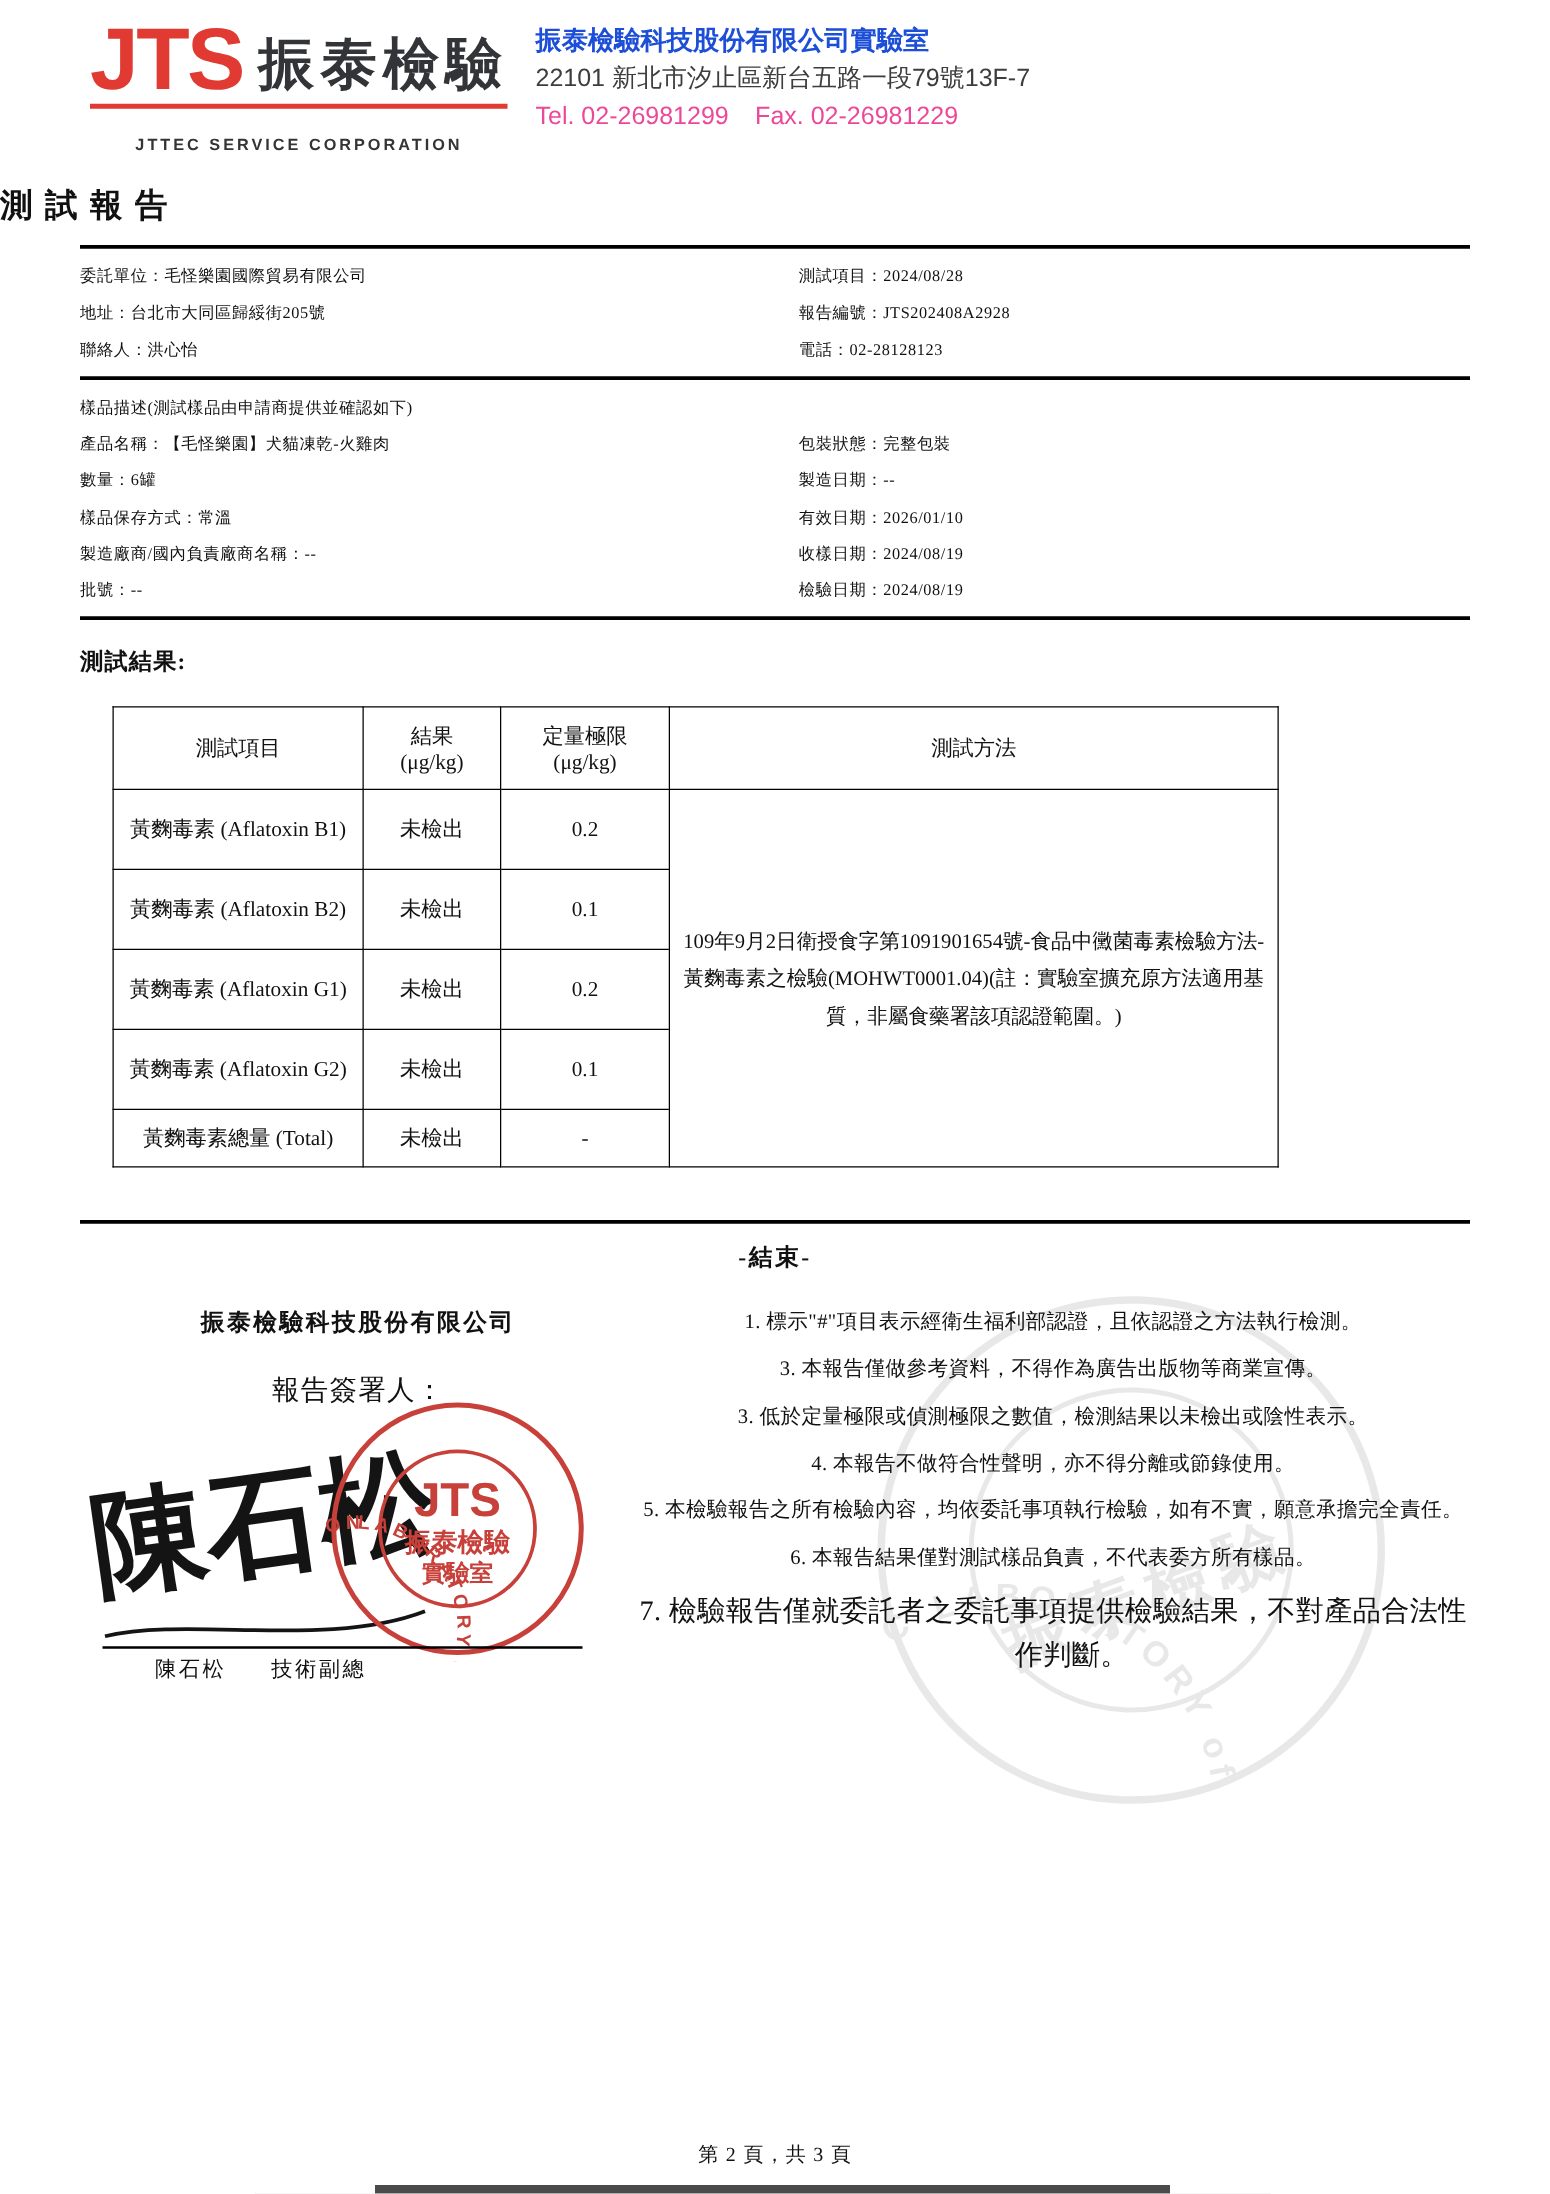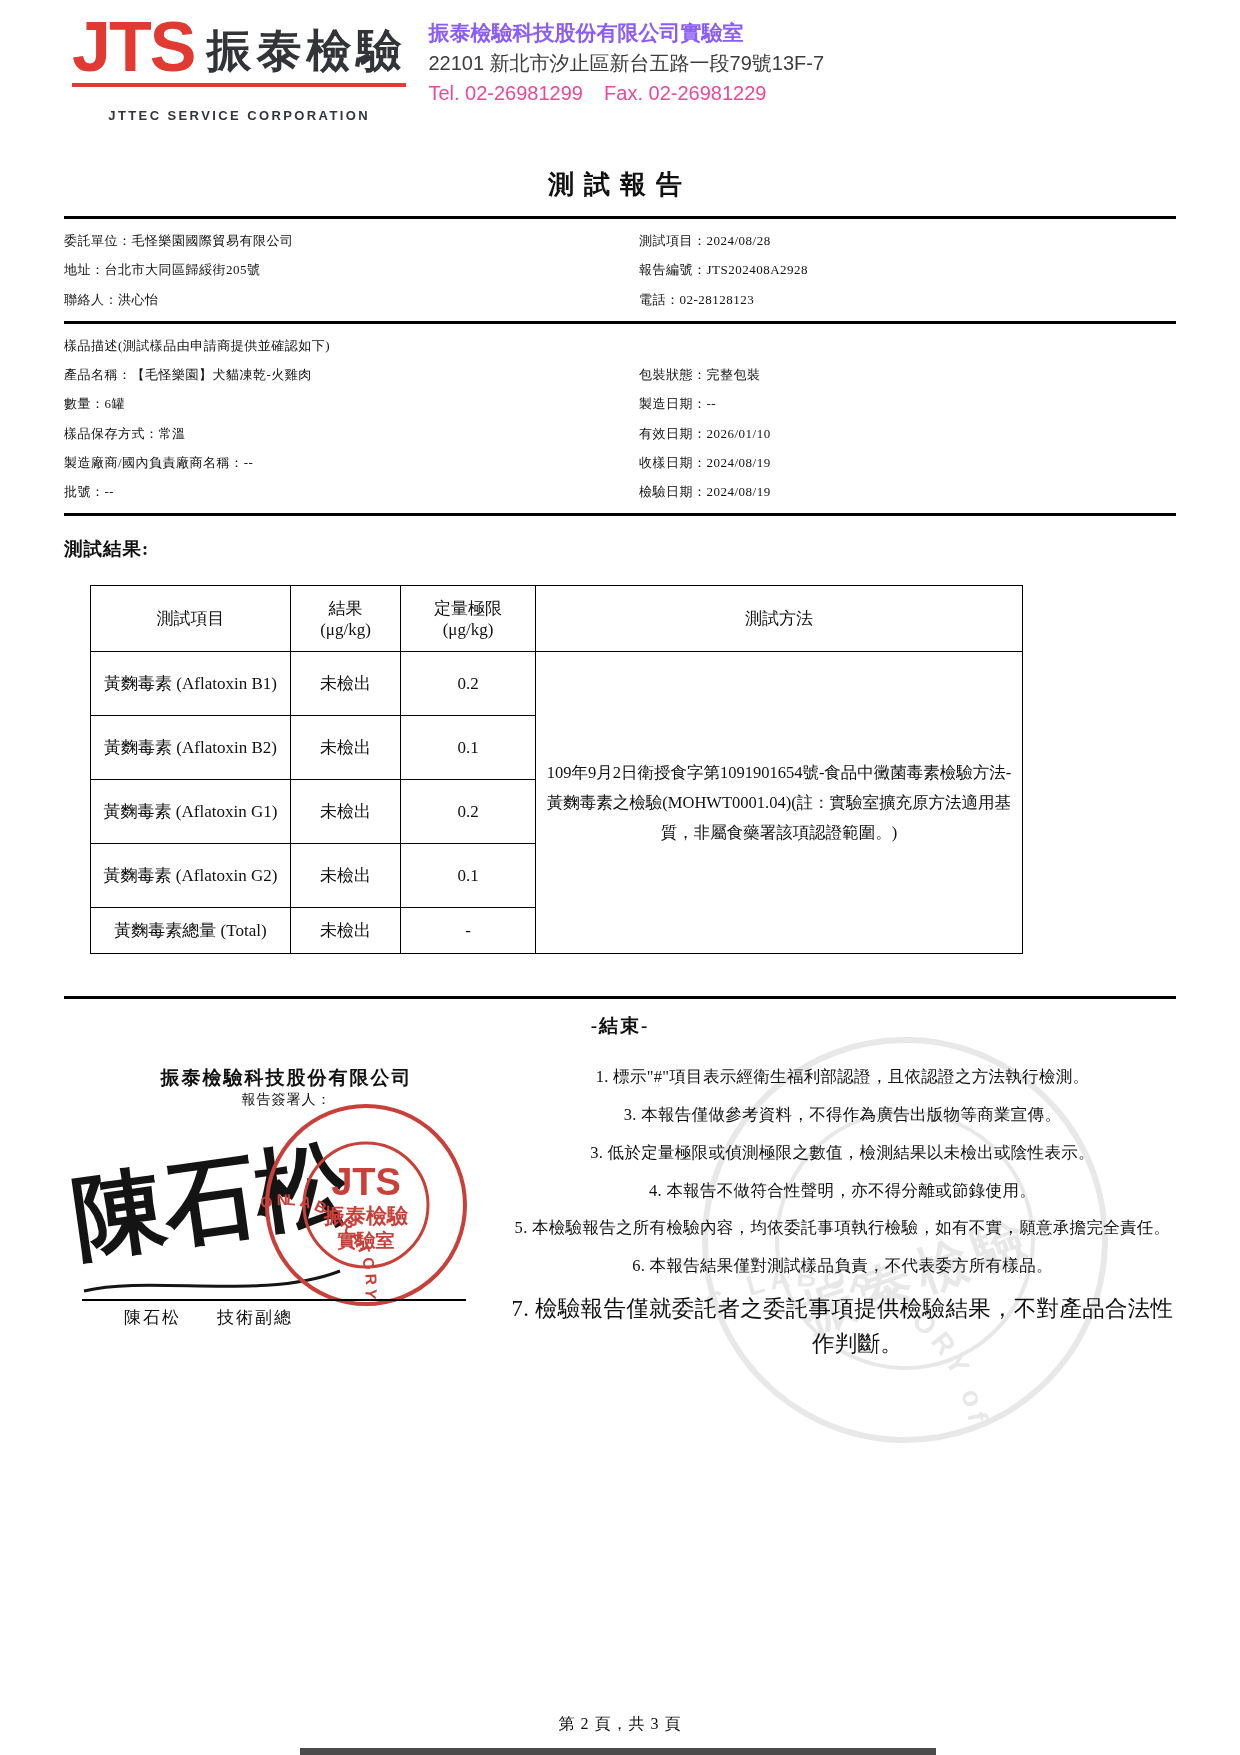--- a/index.html
+++ b/index.html
@@ -12,26 +12,26 @@
   
   .header { display:flex; align-items:flex-start; padding:16px 60px 0 72px;
             font-family:"Liberation Sans","DejaVu Sans",sans-serif; }
   .logo { display:flex; flex-direction:column; }
   .logo-top { display:flex; align-items:flex-end; gap:12px; }
   .logo-mark { font-size:70px; line-height:62px; font-weight:800; color:#e03a33; letter-spacing:-2px; }
   .logo-brand { font-size:45px; line-height:54px; font-weight:800; color:#323437; letter-spacing:5px; }
   .logo-rule { height:4px; background:#e03a33; margin-top:5px; }
   .logo-sub { font-size:13px; font-weight:bold; letter-spacing:2.4px; color:#323437; margin-top:21px; text-align:center; }
   .hq { margin-left:22px; padding-top:2px; }
-  .hq-name { color:#8b5cf6; font-weight:bold; font-size:21px; line-height:30px; }
+  .hq-name { color:#1d4ed8; font-weight:bold; font-size:21px; line-height:30px; }
   .hq-addr { color:#3d3d3d; font-size:20px; line-height:30px; }
   .hq-tel  { color:#ec4899; font-size:20px; line-height:30px; }
   .hq-tel .sep { display:inline-block; width:10px; }
   
-  .doc-title { text-align:center; font-size:26px; font-weight:bold; letter-spacing:10px; margin-top:44px; }
+  .doc-title { text-align:left; font-size:26px; font-weight:bold; letter-spacing:10px; margin-top:24px; }
   .rule { margin:0 64px; border-top:3px solid #000; }
   .rule.t1 { margin-top:14px; }
   
   .kv-grid { display:grid; grid-template-columns:1fr 537px; margin:0 64px;
              padding:14px 0 13px; row-gap:13px; font-size:13px; }
   .kv-grid .full { grid-column:1 / -1; }
   .kv { line-height:1.25; letter-spacing:0.5px; white-space:nowrap; }
   
   .results-heading { margin:20px 64px 0; font-size:18.5px; font-weight:bold; letter-spacing:1px; }
   table.results { margin:24px 0 0 90px; width:932px; border-collapse:collapse; table-layout:fixed;
@@ -41,21 +41,21 @@
   table.results tbody tr { height:64px; }
   table.results tbody tr.short { height:46px; }
   td.method { font-size:16.5px; line-height:1.8; padding:0 18px; }
   
   .rule.t2 { margin-top:42px; }
   .end-marker { text-align:center; font-size:19px; font-weight:bold; letter-spacing:2px; margin-top:14px; }
   
   .bottom { display:flex; margin:26px 64px 0; position:relative; z-index:2;text-align:center; }
   .sign-col { width:445px; flex:none; }
   .sign-company { font-size:19px; font-weight:bold; letter-spacing:2px; }
-  .sign-label { font-size:14px; letter-spacing:1px; }
+  .sign-label { margin-top:26px; font-size:22px; letter-spacing:1px; }
   .sign-area { position:relative; height:218px; margin-top:4px; }
   .signature-svg { position:absolute; left:8px; top:30px; overflow:visible; }
   .stamp-svg { position:absolute; left:196px; top:-14px; }
   .sign-line { position:absolute; left:18px; width:384px; bottom:30px; border-bottom:2px solid #000; }
   .sign-names { position:absolute; bottom:2px; left:60px; font-size:17px; letter-spacing:2px; display:flex; gap:36px; }
   .notes-col { flex:1; font-size:16.5px; }
   .notes-col p { margin:0 0 13px; padding-left:24px; text-indent:-24px; line-height:1.5; letter-spacing:0.3px; }
   .notes-col p.big { font-size:22.5px; line-height:1.55; padding-left:30px; text-indent:-30px; margin-top:2px; }
   
   .watermark { position:absolute; left:695px; top:1030px; width:420px; height:420px;

